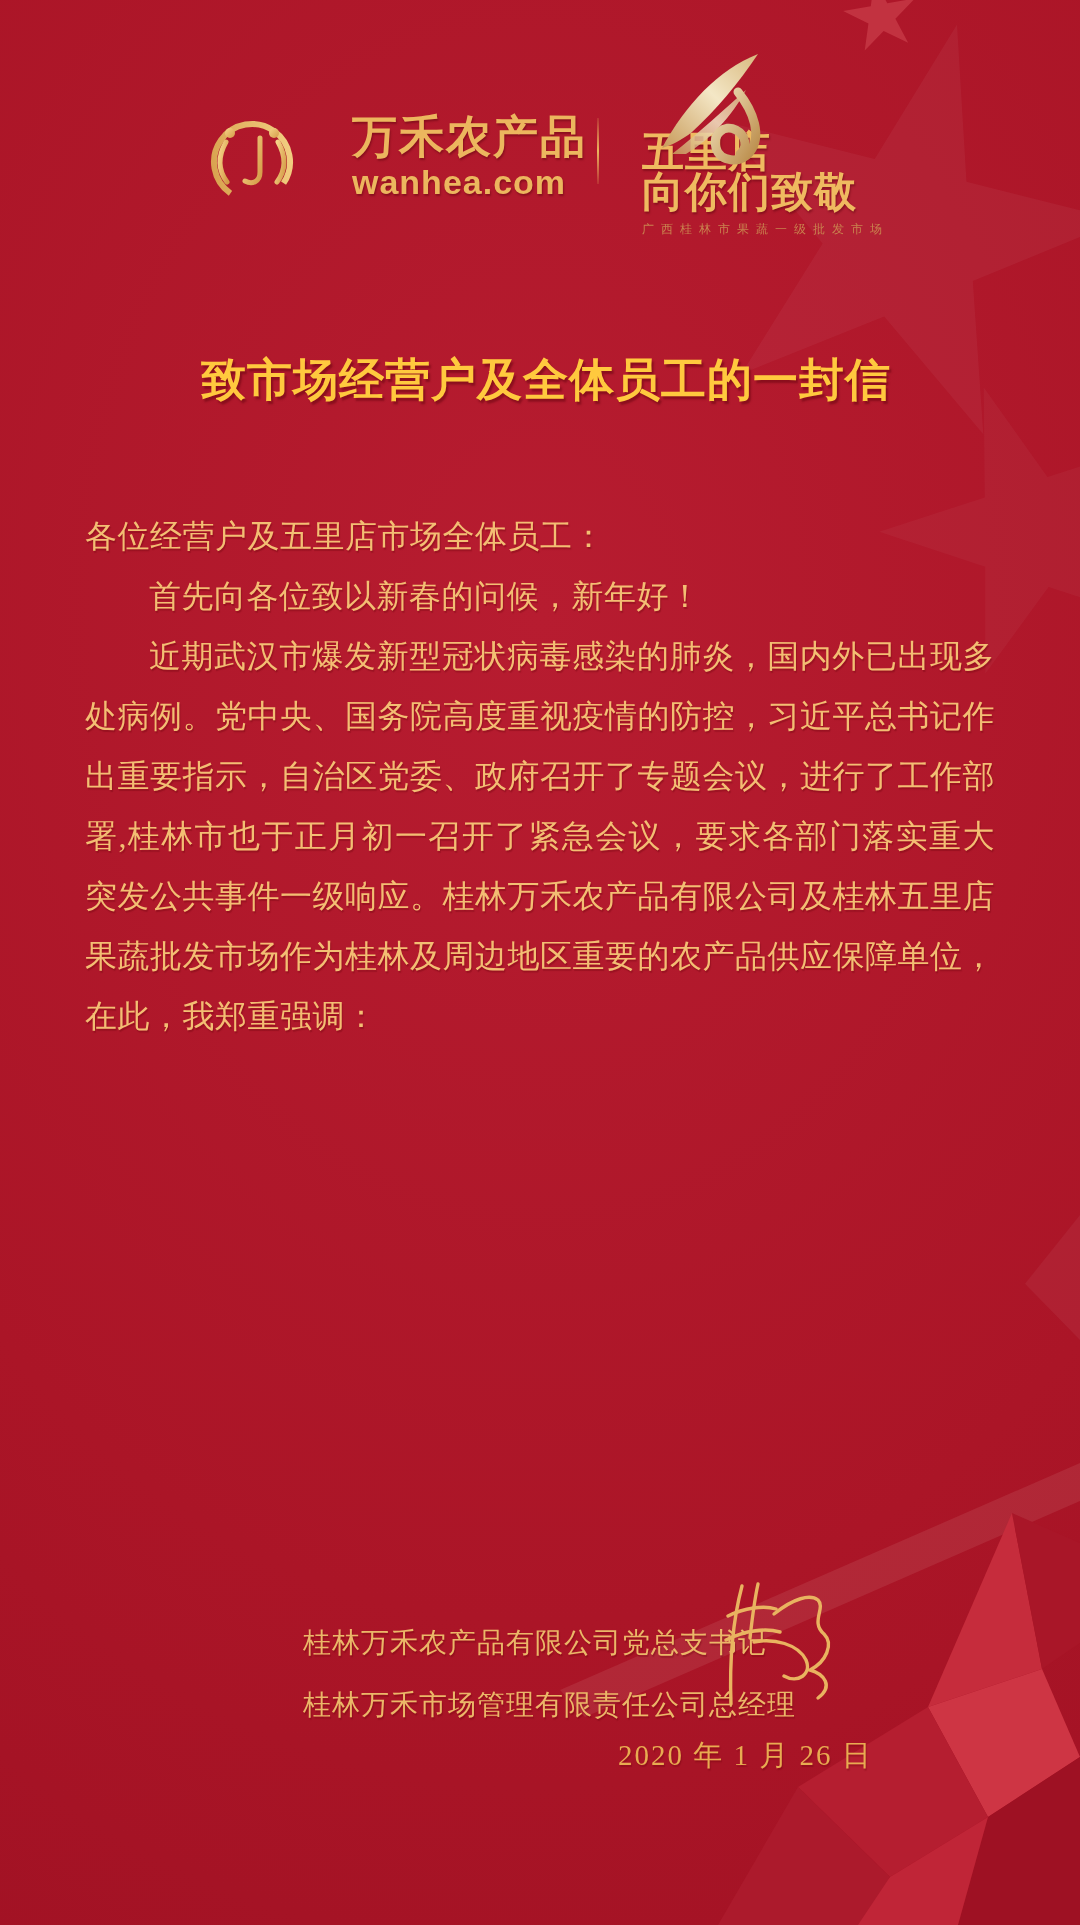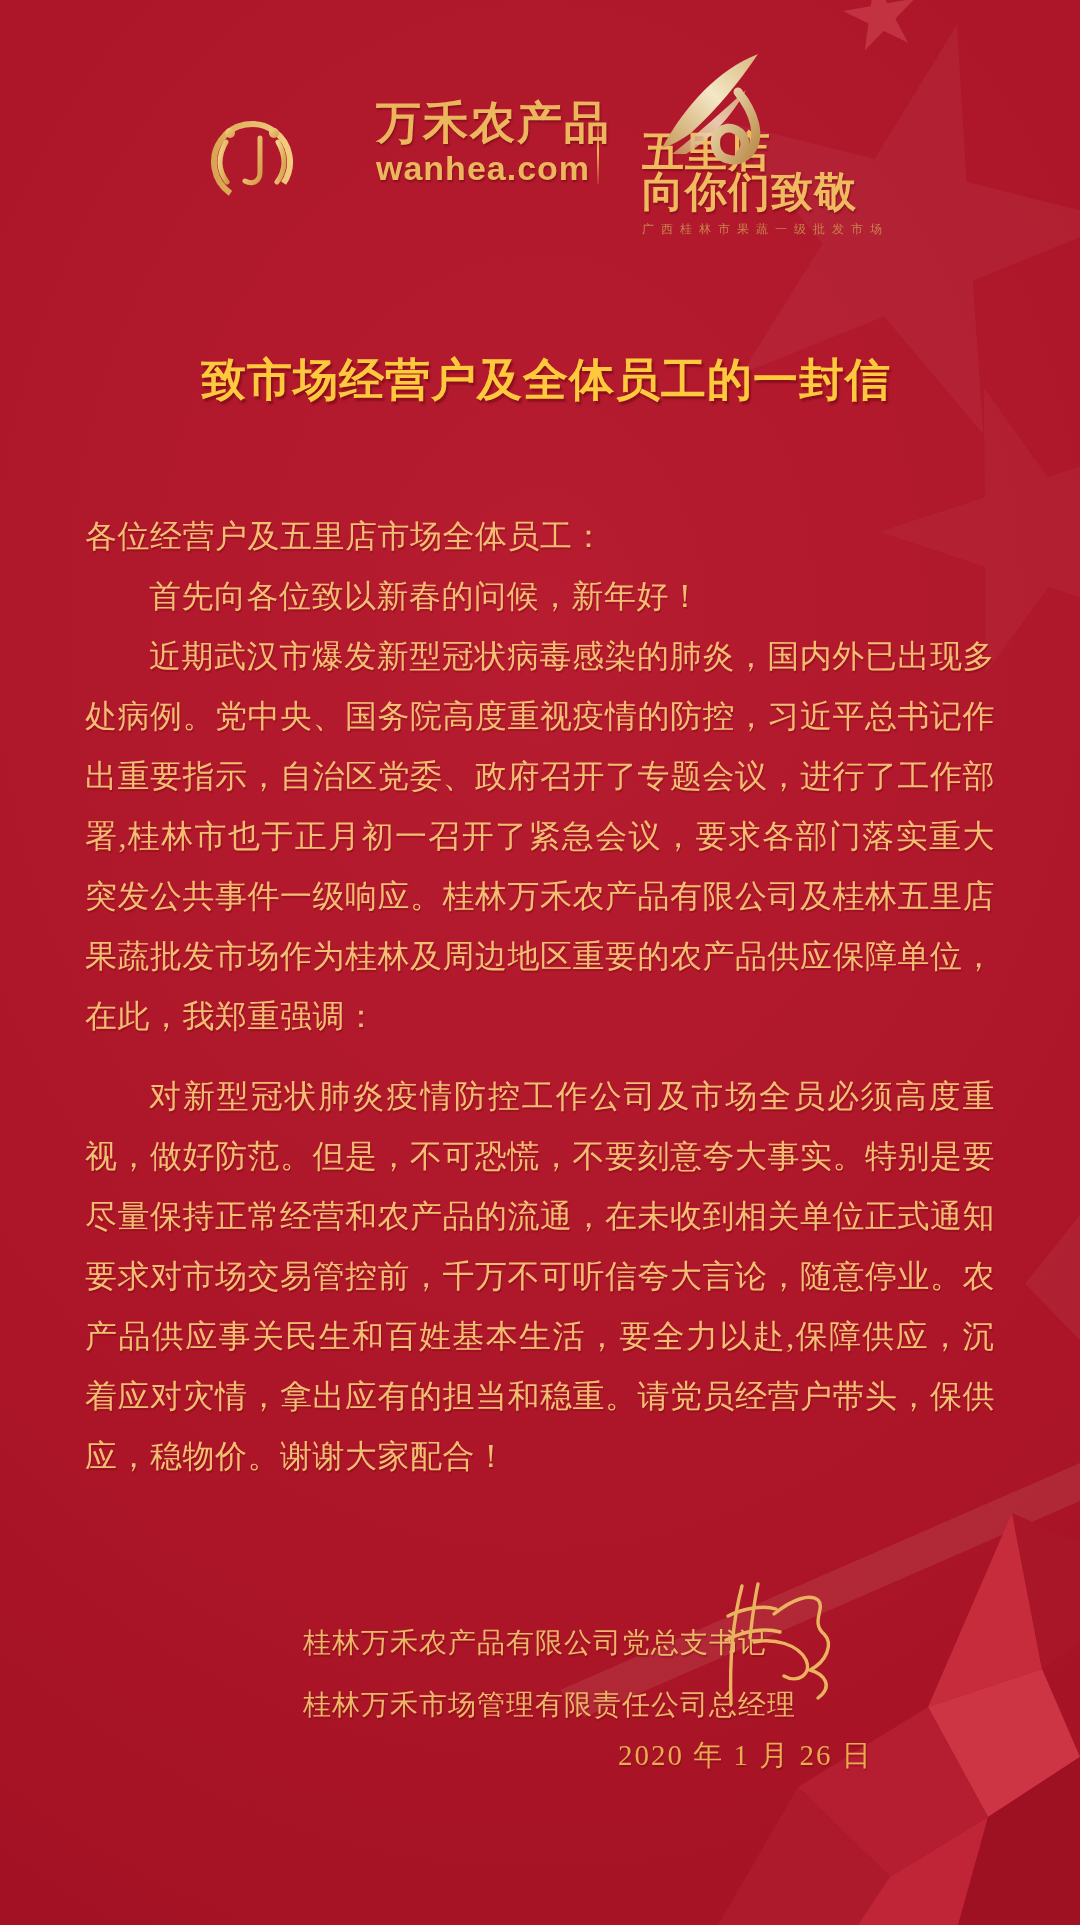--- a/index.html
+++ b/index.html
@@ -11,21 +11,21 @@
   
   .star{position:absolute;clip-path:polygon(50% 0%,61% 35%,98% 35%,68% 57%,79% 91%,50% 70%,21% 91%,32% 57%,2% 35%,39% 35%);}
   .star-top-small{left:843px;top:-22px;width:76px;height:76px;background:#c23240;transform:rotate(-10deg);}
   .star-top-faint{left:690px;top:18px;width:430px;height:430px;background:rgba(255,255,255,0.045);transform:rotate(14deg);}
   .star-mid-faint{left:880px;top:380px;width:300px;height:300px;background:rgba(255,255,255,0.035);transform:rotate(-18deg);}
   .edge-sliver{position:absolute;right:0;top:1215px;width:55px;height:125px;background:rgba(255,255,255,0.05);clip-path:polygon(100% 0,100% 100%,0 55%);}
   .corner-star{position:absolute;right:0;bottom:0;}
   
   .header{position:absolute;left:0;top:0;width:100%;height:240px;}
   .emblem{position:absolute;left:205px;top:112px;width:94px;height:94px;}
-  .brand-left{position:absolute;left:352px;top:98px;margin-left:24px;}
+  .brand-left{position:absolute;left:352px;top:112px;}
   .brand-left .name{font-size:45px;font-weight:bold;color:#ecb65e;letter-spacing:2px;line-height:50px;text-shadow:1px 2px 2px rgba(80,0,10,.4);}
   .brand-left .domain{font-family:Liberation Sans, sans-serif;font-size:34px;font-weight:bold;color:#ecb65e;letter-spacing:1px;line-height:40px;text-shadow:1px 2px 2px rgba(80,0,10,.4);}
   .logo-divider{position:absolute;left:597px;top:118px;width:2px;height:66px;background:linear-gradient(180deg,rgba(236,182,94,.15),#ecb65e,rgba(236,182,94,.15));}
   .brand-right{position:absolute;left:642px;top:132px;}
   .brand-right .l1,.brand-right .l2{font-size:42px;font-weight:bold;color:#efba60;line-height:40px;letter-spacing:1px;text-shadow:1px 2px 2px rgba(80,0,10,.4);}
   .brand-right .sub{margin-top:9px;font-size:12px;color:#c9824e;letter-spacing:7px;white-space:nowrap;}
   .wing{position:absolute;left:16px;top:-82px;width:122px;height:124px;}
   
   .title{position:absolute;left:0;top:350px;width:100%;text-align:center;font-size:45px;font-weight:bold;color:#ffc93e;letter-spacing:1px;text-shadow:2px 3px 2px rgba(90,0,10,.45);margin-left:6px;}
   
@@ -108,21 +108,20 @@
       <div class="sub">广西桂林市果蔬一级批发市场</div>
     </div>
   </div>
 
   <div class="title">致市场经营户及全体员工的一封信</div>
 
   <div class="letter-body">
     <p class="salutation">各位经营户及五里店市场全体员工：</p>
     <p>首先向各位致以新春的问候，新年好！</p>
     <p>近期武汉市爆发新型冠状病毒感染的肺炎，国内外已出现多处病例。党中央、国务院高度重视疫情的防控，习近平总书记作出重要指示，自治区党委、政府召开了专题会议，进行了工作部署,桂林市也于正月初一召开了紧急会议，要求各部门落实重大突发公共事件一级响应。桂林万禾农产品有限公司及桂林五里店果蔬批发市场作为桂林及周边地区重要的农产品供应保障单位，在此，我郑重强调：</p>
-    <p class="gap">对新型冠状肺炎疫情防控工作公司及市场全员必须高度重视，做好防范。但是，不可恐慌，不要刻意夸大事实。特别是要尽量保持正常经营和农产品的流通，在未收到相关单位正式通知要求对市场交易管控前，千万不可听信夸大言论，随意停业。农产品供应事关民生和百姓基本生活，要全力以赴,保障供应，沉着应对灾情，拿出应有的担当和稳重。请党员经营户带头，保供应，稳物价。谢谢大家配合！</p>
   </div>
 
   <div class="sign-block">
     <div>桂林万禾农产品有限公司党总支书记</div>
     <div>桂林万禾市场管理有限责任公司总经理</div>
   </div>
 
   <svg class="handwriting" viewBox="0 0 132 140">
     <g fill="none" stroke="#e9b360" stroke-width="3.4" stroke-linecap="round">
       <path d="M30,8 C22,38 17,74 19,126"></path>

